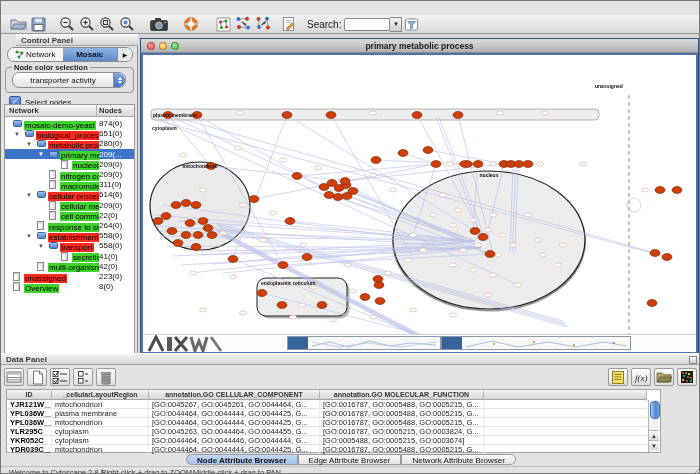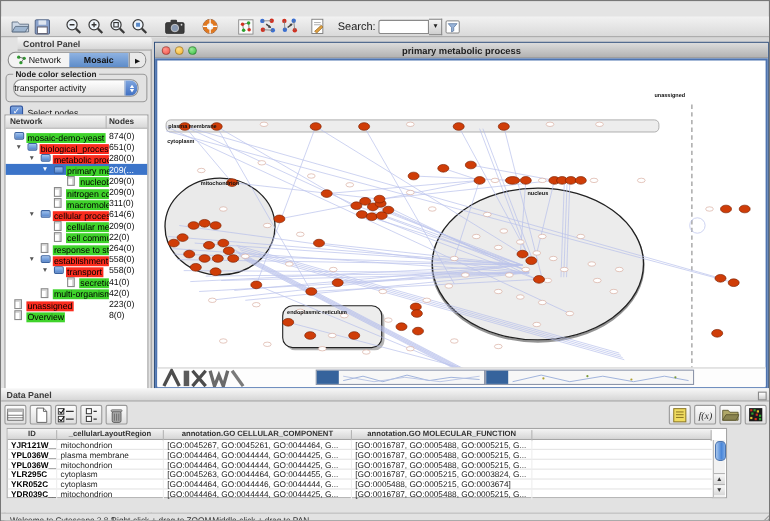--- a/index.html
+++ b/index.html
@@ -45,21 +45,21 @@
   #cp-tabs{position:absolute;left:6px;top:13px;width:124px;height:13px;display:flex;
     border:1px solid #8b8b8b;border-radius:7px;overflow:hidden;background:#f4f4f4;}
   .cp-tab{flex:1;display:flex;align-items:center;justify-content:center;font-size:8px;color:#111;gap:2px;}
   .cp-tab.sel{background:linear-gradient(#8fb3e2,#5e8cc9);font-weight:bold;}
   #cp-tab-arrow{width:14px;border-left:1px solid #8b8b8b;display:flex;align-items:center;justify-content:center;font-size:6px;color:#111;background:#e9e9e9;}
   #cp-group{position:absolute;left:4px;top:33px;width:127px;height:24px;
     border:1px solid #9a9a9a;border-radius:4px;}
   #cp-group-label{position:absolute;left:6px;top:-5px;background:#e2e2e2;padding:0 2px;font-size:7.5px;font-weight:bold;color:#222;}
   #cp-dropdown{position:absolute;left:6px;top:4px;width:112px;height:14px;
     background:linear-gradient(#ffffff,#e2e2e2);border:1px solid #8f8f8f;border-radius:7px;display:flex;align-items:center;}
-  #cp-dropdown-value{flex:1;font-size:8px;color:#111;text-align:left;}
+  #cp-dropdown-value{flex:1;font-size:8px;color:#111;text-align:center;}
   #cp-stepper{width:12px;height:14px;border-radius:0 7px 7px 0;background:linear-gradient(#7fa6e0,#3f6fc2);
     display:flex;flex-direction:column;align-items:center;justify-content:center;gap:1px;box-sizing:border-box;border-left:1px solid #6a8cc0;}
   .stp{width:0;height:0;border-left:2.5px solid transparent;border-right:2.5px solid transparent;}
   .stp.up{border-bottom:3px solid #fff;}
   .stp.dn{border-top:3px solid #fff;}
   #cp-checkrow{position:absolute;left:8px;top:62px;display:flex;align-items:center;gap:4px;}
   #cp-checkbox{width:10px;height:10px;border-radius:2px;border:1px solid #2f55a0;
     background:linear-gradient(#7fa6e0,#3f6fc2);color:#fff;font-size:8px;line-height:9px;text-align:center;}
   #cp-checklabel{font-size:8px;color:#111;}
   #tree-panel{position:absolute;left:3px;top:70px;width:131px;height:388px;background:#fff;border:1px solid #9a9a9a;box-sizing:border-box;overflow:hidden;}
@@ -765,20 +765,25 @@
             <div class="dp-cell" style="left: 142px; width: 171px;">[GO:0044464, GO:0044444, GO:0044425, G...</div>
             <div class="dp-cell" style="left: 313px; width: 164px;">[GO:0016787, GO:0005488, GO:0005215, G...</div>
           </div>
         </div>
       <div id="dp-vscroll">
         <div id="dp-thumb"></div>
         <div class="dp-arr" style="top:30px">▲</div>
         <div class="dp-arr" style="top:40px">▼</div>
       </div>
     </div>
+    <div id="dp-tabs">
+        <div class="dtab sel">Node Attribute Browser</div>
+        <div class="dtab">Edge Attribute Browser</div>
+        <div class="dtab">Network Attribute Browser</div>
+      </div>
   </div>
 
   <div id="statusbar">
     <span class="st" style="left:8px">Welcome to Cytoscape 2.8.1</span>
     <span class="st" style="left:100px">Right-click + drag to ZOOM</span>
     <span class="st" style="left:192px">Middle-click + drag to PAN</span>
     <svg id="grip" viewBox="0 0 9 8">
       <line x1="2" y1="8" x2="9" y2="1" stroke="#999" stroke-width="1"></line>
       <line x1="5" y1="8" x2="9" y2="4" stroke="#999" stroke-width="1"></line>
     </svg>

